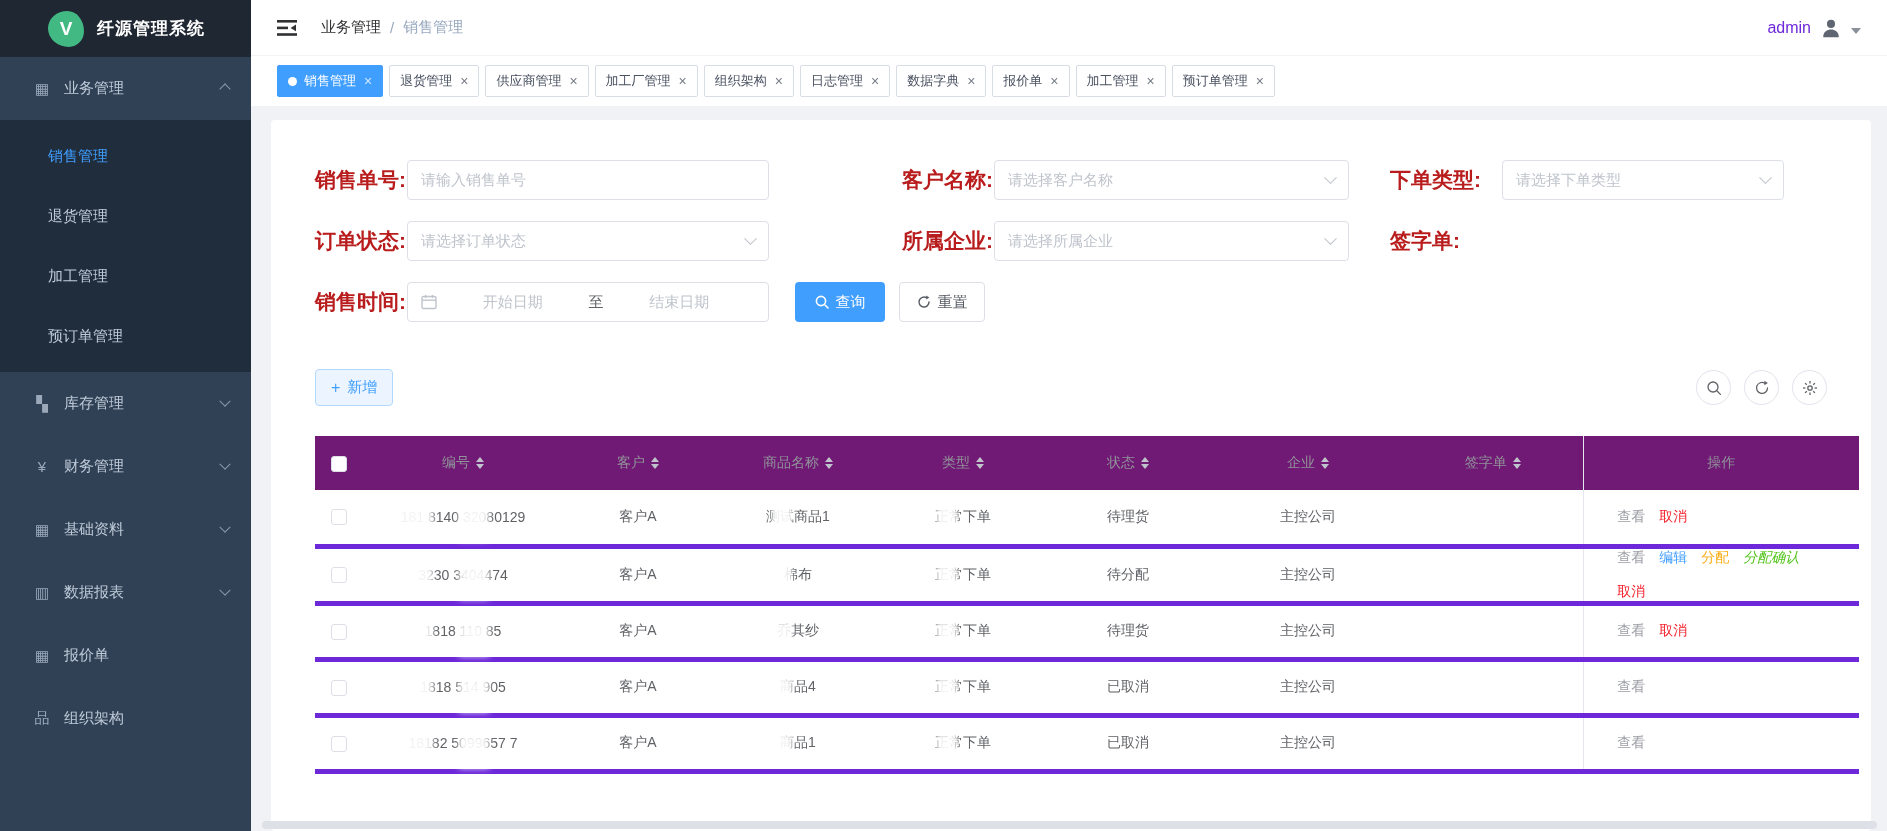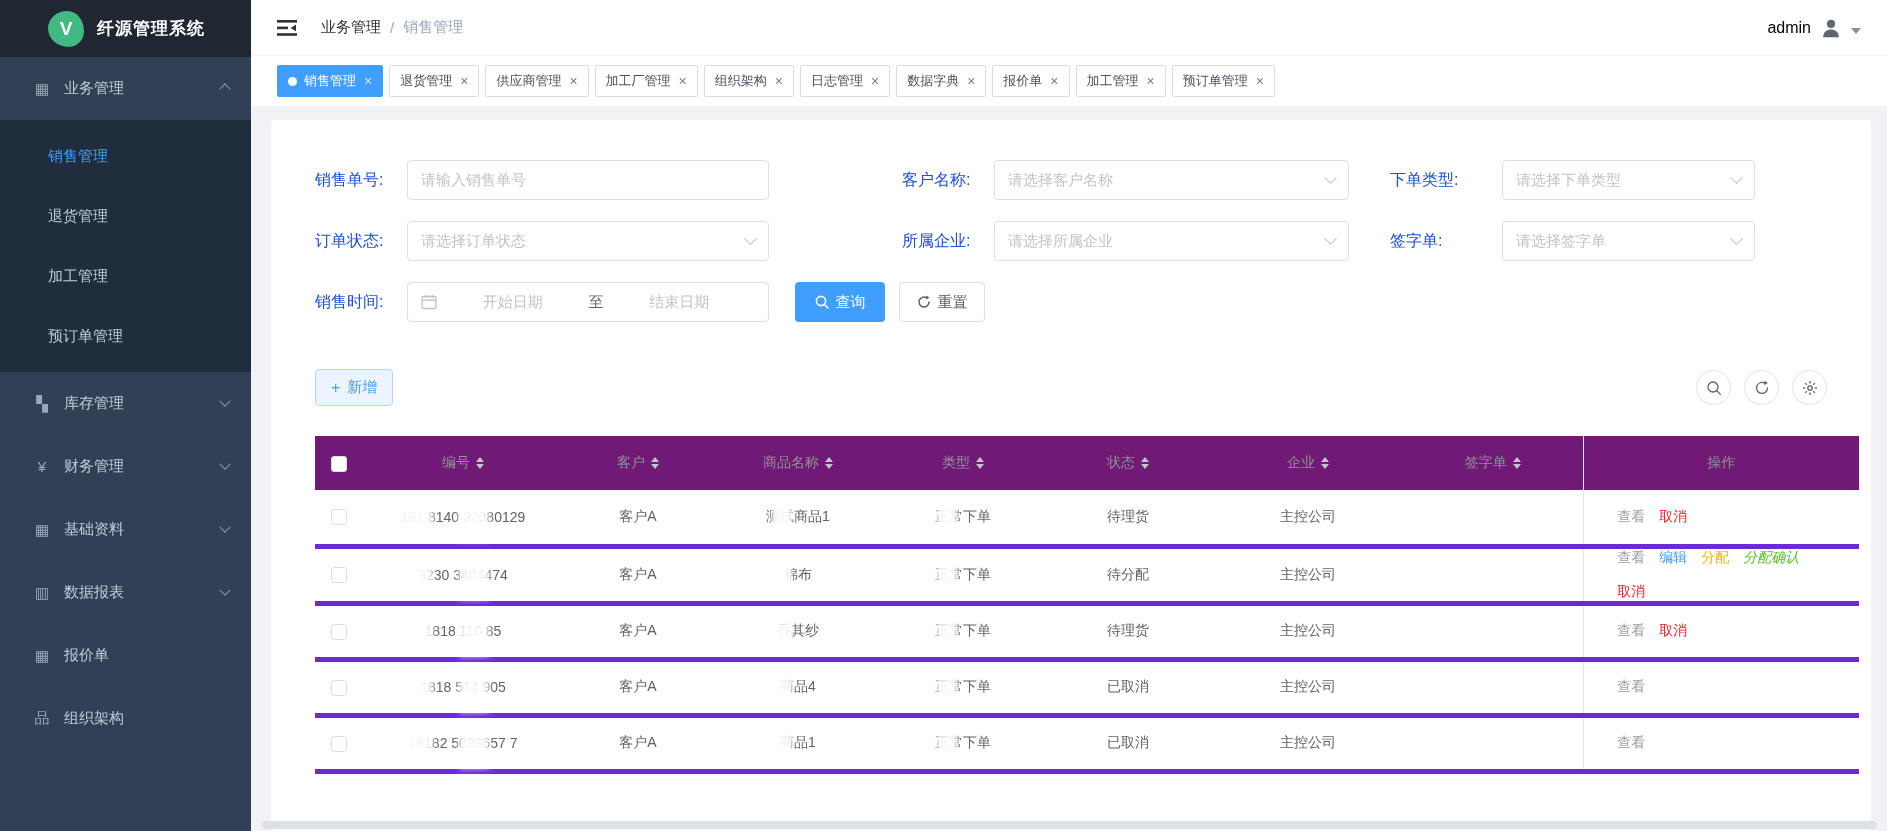--- a/index.html
+++ b/index.html
@@ -26,47 +26,47 @@
 
   
   .main { flex:1; display:flex; flex-direction:column; min-width:0; background:#f0f2f5; }
   .topbar { height:56px; background:#fff; display:flex; align-items:center; padding:0 26px; border-bottom:1px solid #f3f3f3; }
   .collapse-btn { cursor:pointer; display:flex; align-items:center; }
   .breadcrumb { margin-left:24px; font-size:15px; display:flex; align-items:center; }
   .bc-root { color:#303133; }
   .bc-sep { color:#97a8be; margin:0 9px; }
   .bc-cur { color:#97a8be; }
   .user { margin-left:auto; display:flex; align-items:center; gap:9px; cursor:pointer; }
-  .username { font-size:16px; color:#000000; }
+  .username { font-size:16px; color:#6d28d9; }
   .caret { width:0; height:0; border-left:5px solid transparent; border-right:5px solid transparent; border-top:6px solid #8a8f99; margin-top:6px; }
 
   
   .tabbar { height:50px; background:#fff; display:flex; align-items:center; padding:0 26px; gap:6px; }
   .tab { height:32px; display:inline-flex; align-items:center; padding:0 10px; border:1px solid #d8dce5; background:#fff; color:#495060; font-size:13px; cursor:pointer; border-radius:2px; white-space:nowrap; }
   .tab-dot { display:none; width:9px; height:9px; border-radius:50%; background:#fff; margin-right:7px; }
   .tab.active { background:#409eff; border-color:#409eff; color:#fff; }
   .tab.active .tab-dot { display:inline-block; }
   .tab-close { margin-left:8px; opacity:.75; cursor:pointer; }
   .tab-close::after { content:"×"; font-size:14px; }
 
   
   .content { flex:1; padding:14px 16px 0 20px; overflow:hidden; }
   .card { background:#fff; border-radius:4px; height:100%; padding:40px 44px 0 44px; overflow:hidden; }
 
   
   .filter-row { display:flex; margin-bottom:21px; }
   .f-group { display:flex; align-items:center; }
-  .f-label { font-weight:normal; font-size:16px; color:#1d4ed8; white-space:nowrap; }
+  .f-label { font-weight:bold; font-size:21px; color:#b91c1c; white-space:nowrap; }
   .fg1 .f-label, .fg2 .f-label { width:92px; }
   .fg3 .f-label { width:112px; }
   .fg2 { margin-left:133px; }
   .fg3 { margin-left:41px; }
   .f-field { height:40px; border:1px solid #dcdfe6; border-radius:4px; display:flex; align-items:center; padding:0 13px; background:#fff; cursor:text; }
   .f-field.select { cursor:pointer; }
-  .w1 { width:362px; } .w2 { width:355px; } .w3 { width:253px; }
+  .w1 { width:362px; } .w2 { width:355px; } .w3 { width:282px; }
   .placeholder { color:#bfc4cc; font-size:15px; }
   .sel-arrow { width:9px; height:9px; border-right:1.5px solid #c0c4cc; border-bottom:1.5px solid #c0c4cc; transform:rotate(45deg) translate(-2px,-2px); margin-left:auto; }
   .date-field { justify-content:flex-start; gap:0; }
   .date-ph { color:#bfc4cc; font-size:15px; flex:1; text-align:center; }
   .date-sep { color:#606266; font-size:15px; }
   .btn { height:40px; border-radius:4px; font-size:15px; display:inline-flex; align-items:center; justify-content:center; gap:7px; cursor:pointer; border:1px solid transparent; }
   .btn-primary { background:#409eff; color:#fff; width:90px; margin-left:26px; }
   .btn-plain { background:#fff; color:#5a5e66; border-color:#dcdfe6; width:86px; margin-left:14px; }
 
   
@@ -290,24 +290,20 @@
           </div>
           <div class="f-group fg2">
             <span class="f-label">所属企业:</span>
             <div class="f-field select w2">
               <span class="placeholder">请选择所属企业</span>
               <span class="sel-arrow"></span>
             </div>
           </div>
           <div class="f-group fg3">
             <span class="f-label">签字单:</span>
-            <div class="f-field select w3">
-              <span class="placeholder">请选择签字单</span>
-              <span class="sel-arrow"></span>
-            </div>
           </div>
         </div>
 
         <div class="filter-row">
           <div class="f-group fg1">
             <span class="f-label">销售时间:</span>
             <div class="f-field w1 date-field">
               <span>
                 <svg width="16" height="16" viewBox="0 0 16 16">
                     <rect x="1" y="2.5" width="14" height="12" rx="1.5" fill="none" stroke="#c0c4cc" stroke-width="1.4"></rect>

